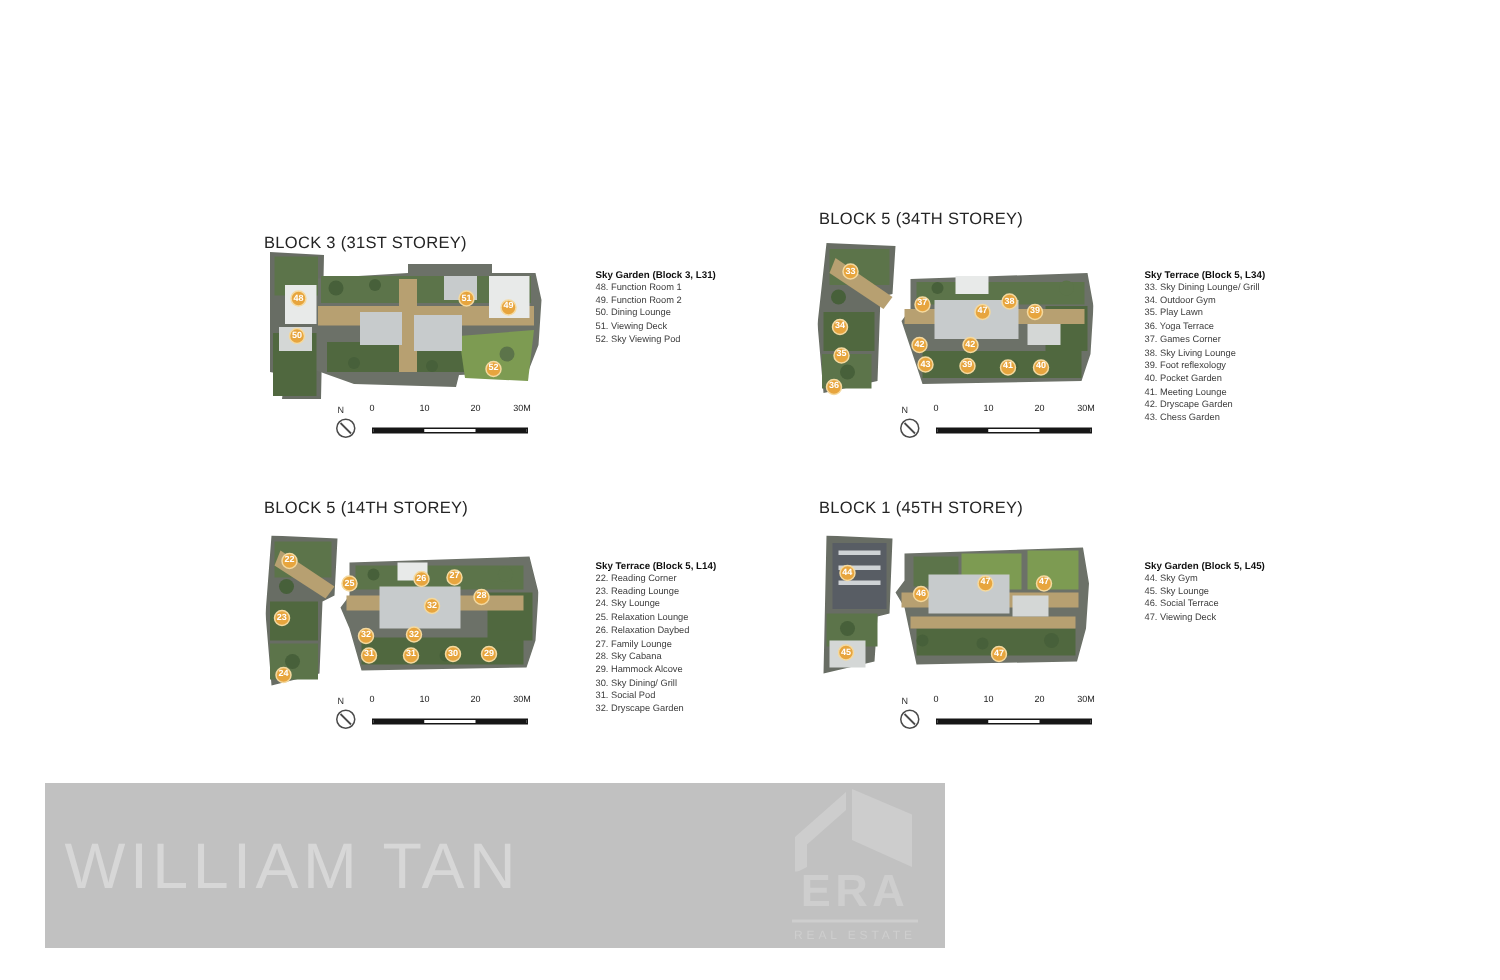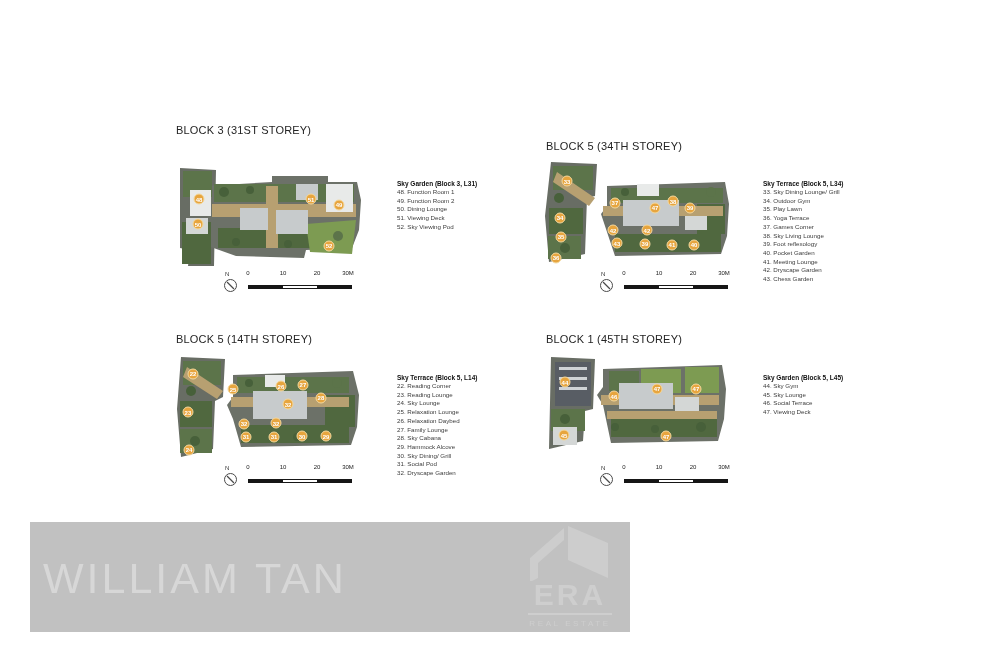--- a/index.html
+++ b/index.html
@@ -2,21 +2,21 @@
 <html><head>
 <meta charset="utf-8">
 <style>
   * { margin:0; padding:0; box-sizing:border-box; }
   html,body { width:1000px; height:653px; }
   body {
     position:relative; background:#ffffff; overflow:hidden;
     font-family:"Liberation Sans", sans-serif;
   }
   .heading { position:absolute; font-size:11px; color:#242424; letter-spacing:.2px; white-space:nowrap; }
-  .h1 { left:176px; top:124px; }
+  .h1 { left:176px; top:156px; }
   .h2 { left:546px; top:140px; }
   .h3 { left:176px; top:333px; }
   .h4 { left:546px; top:333px; }
 
   .plan { position:absolute; }
   .plan svg { position:absolute; left:0; top:0; }
   .plan1 { left:178px; top:166px; width:184px; height:102px; }
   .plan2 { left:545px; top:162px; width:184px; height:104px; }
   .plan3 { left:177px; top:357px; width:182px; height:104px; }
   .plan4 { left:545px; top:357px; width:181px; height:99px;  }

